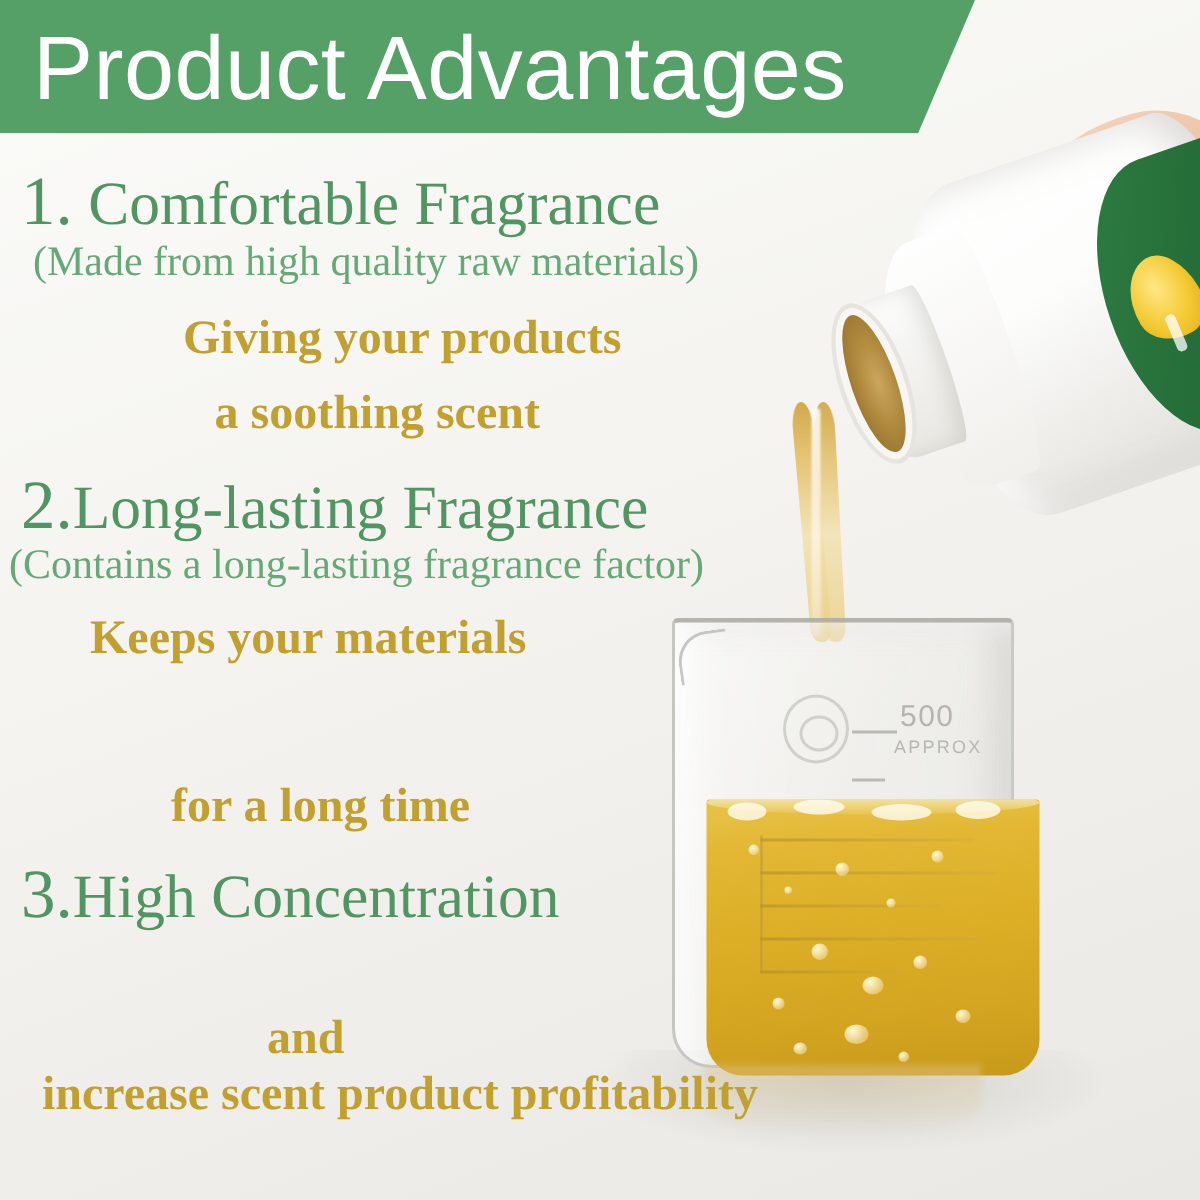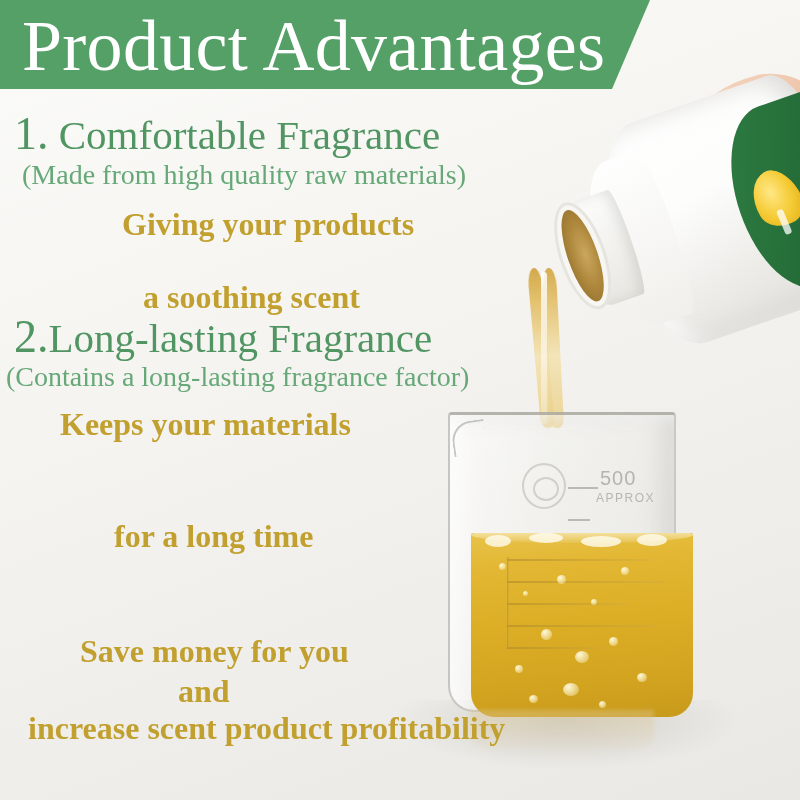--- a/index.html
+++ b/index.html
@@ -33,23 +33,23 @@
   
   #header-banner {
     position:absolute; left:0; top:0;
     width:650px; height:89px;
     background:#55a066;
     clip-path:polygon(0 0, 650px 0, 612px 89px, 0 89px);
     z-index:6;
   }
   #header-title {
     position:absolute; left:22px; top:4px;
-    font-size:72px; line-height:84px;
+    font-size:60px; line-height:84px;
     color:#ffffff;
-    font-family:Liberation Serif, serif;
+    font-family:Liberation Sans, sans-serif;
     letter-spacing:.3px;
     white-space:nowrap;
     z-index:7;
   }
 
   
   #copy-column {
     position:absolute; left:0; top:89px;
     width:640px; height:711px;
     z-index:5;
@@ -80,21 +80,21 @@
     white-space:nowrap;
     font-family:"Liberation Serif", serif;
   }
 
   
   .t { position:absolute; }
 
   #adv1-heading   { left:14px;  top:19px; }
   #adv1-sub       { left:22px;  top:68px; }
   #adv1-gold1     { left:122px; top:113px; }
-  #adv1-gold2     { left:143px; top:186px;font-family:Liberation Serif, serif; }
+  #adv1-gold2     { left:143px; top:163px;font-family:Liberation Serif, serif; }
 
   #adv2-heading   { left:14px;  top:222px; }
   #adv2-sub       { left:6px;   top:270px; }
   #adv2-gold1     { left:60px;  top:313px; }
   #adv2-gold2     { left:128px; top:369px; }
   #adv2-gold3     { left:114px; top:425px; }
 
   #adv3-heading   { left:14px;  top:481px; }
   #adv3-gold1     { left:80px;  top:540px; }
   #adv3-gold2     { left:178px; top:580px;text-align:right; }
@@ -369,18 +369,20 @@
     <div class="t gold-line" id="adv1-gold1">Giving your products</div>
     <div class="t gold-line" id="adv1-gold2">a soothing scent</div>
 
     <div class="t adv-heading" id="adv2-heading">
       <span class="num">2.</span><span>Long-lasting Fragrance</span>
     </div>
     <div class="t adv-sub" id="adv2-sub">(Contains a long-lasting fragrance factor)</div>
     <div class="t gold-line" id="adv2-gold1">Keeps your materials</div>
     <div class="t gold-line" id="adv2-gold3">for a long time</div>
 
-    <div class="t gold-line" id="adv3-gold1">Save money for you</div>
+    <div class="t adv-heading" id="adv3-heading">
+      <span class="num">3.</span><span>High Concentration</span>
+    </div>
     <div class="t gold-line" id="adv3-gold2">and</div>
     <div class="t gold-line" id="adv3-gold3">increase scent product profitability</div>
 
   </div>
 </div>
 
 </body></html>

